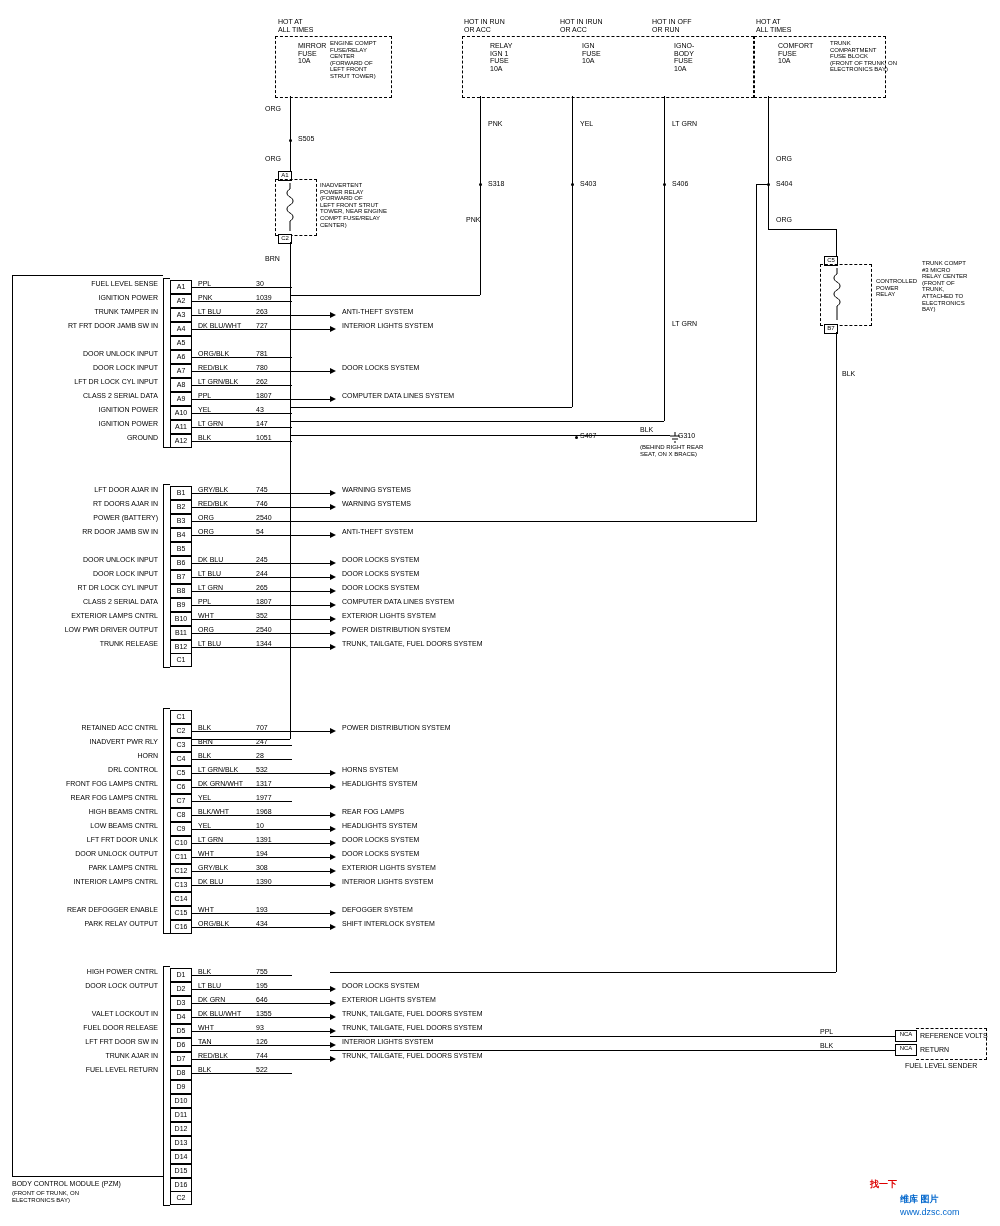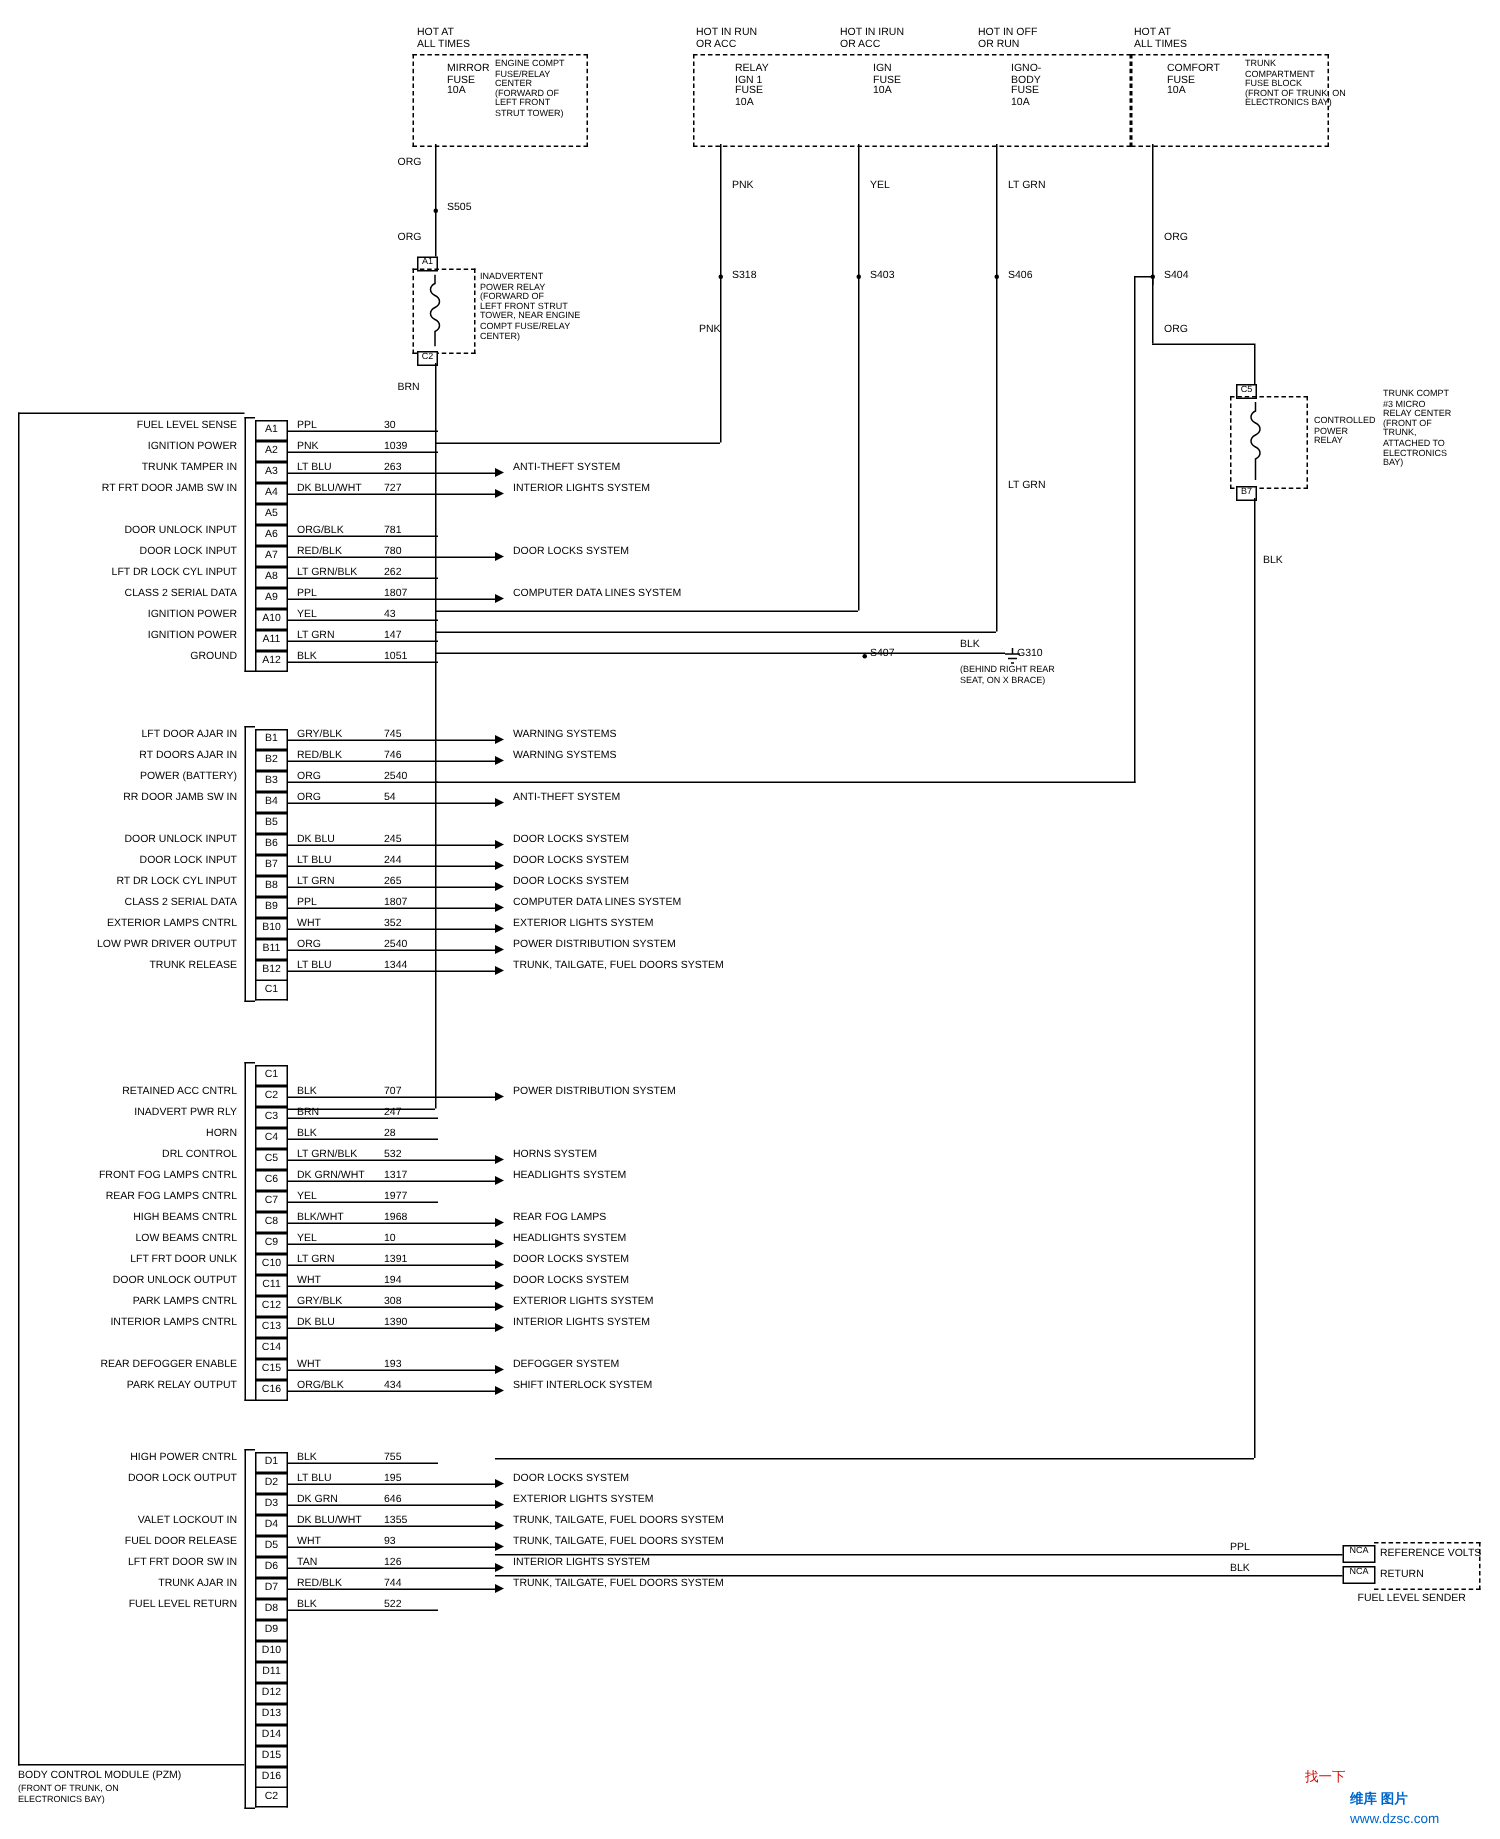--- a/index.html
+++ b/index.html
@@ -429,17 +429,17 @@
 <div class="txt" style="left:920px;top:1032px">REFERENCE VOLTS</div>
 <div class="txt" style="left:920px;top:1046px">RETURN</div>
 <div class="txt" style="left:905px;top:1062px;font-size:7px">FUEL LEVEL SENDER</div>
 <div class="dash" style="left:916px;top:1028px;width:70px;height:30px;border-left:none"></div>
 
 <div class="line vline" style="left:756px;top:184px;height:338px"></div>
 <div class="line hline" style="left:756px;top:184px;width:12px"></div>
 
 <div class="line hline" style="left:330px;top:972px;width:506px"></div>
 
-<div class="footer-logo" style="left:870px;top:1180px;color:#d00;font-weight:normal">找一下</div>
+<div class="footer-logo" style="left:870px;top:1180px;color:#d00;font-weight:bold">找一下</div>
 <div class="footer-logo" style="left:900px;top:1195px;color:#06c;font-weight:bold">维库 图片</div>
 <div class="footer-logo" style="left:900px;top:1208px;color:#06c">www.dzsc.com</div>
 
 </div>
 
 </body></html>

